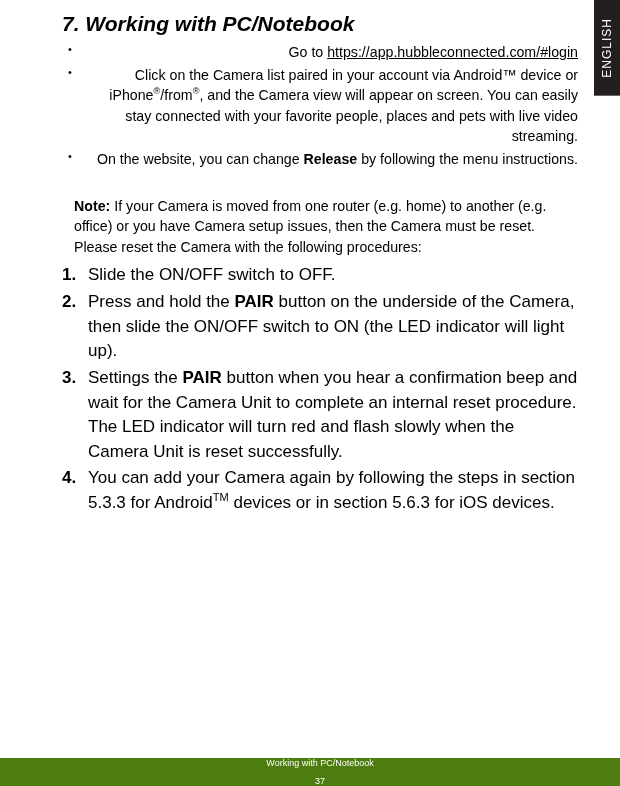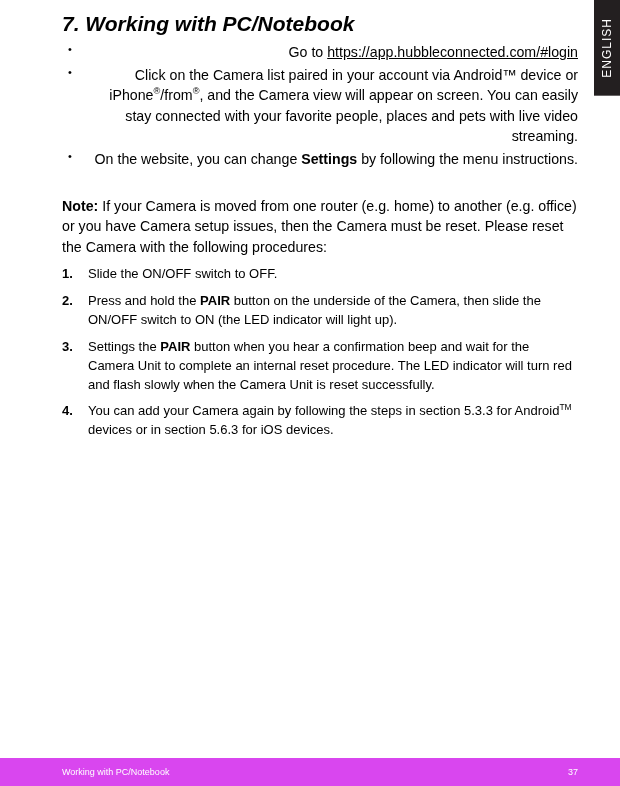--- a/index.html
+++ b/index.html
@@ -51,76 +51,77 @@
   ul.bullets > li::before {
     content: "•";
     position: absolute;
     left: -12px;
     top: 0;
     font-size: 11px;
   }
   .note-block {
     font-size: 14.2px;
     line-height: 1.45;
-    margin: 0 0 6px 0;
+    margin: 0 0 6px 12px;
   }
   .bold { font-weight: 700; }
   .underline { text-decoration: underline; }
   sup { font-size: 0.65em; vertical-align: super; line-height: 0; }
   ol.steps {
     margin: 0;
     padding: 0 0 0 26px;
     list-style: none;
     counter-reset: step;
   }
   ol.steps > li {
     position: relative;
-    font-size: 13px;
+    font-size: 17px;
     line-height: 1.45;
-    margin: 8px 0 2px 0;
+    margin: 0 0 2px 0;
     counter-increment: step;
   }
   ol.steps > li::before {
     content: counter(step) ".";
     position: absolute;
     left: -26px;
     top: 0;
     font-weight: 700;
   }
   .footer {
     position: absolute;
     left: 0; right: 0; bottom: 0;
     height: 28px;
-    background: #d946ef;
+    background: #4d7c0f;
     color: #fff;
     font-size: 9px;
     display: flex;
     align-items: center;
     justify-content: space-between;
     padding: 0 42px 0 62px;
+    flex-direction: column;
   }
 </style>
 </head>
 <body>
 
 <div class="lang-tab">ENGLISH</div>
 
 <div class="page">
 
   <h2 class="section-heading">7. Working with PC/Notebook</h2>
 
   <ul class="bullets">
     <li>
       <span>Go to </span><span class="underline">https://app.hubbleconnected.com/#login</span>
     </li>
     <li>
       <span>Click on the Camera list paired in your account via Android™ device or iPhone</span><sup>®</sup><span>/from</span><sup>®</sup><span>, and the Camera view will appear on screen. You can easily stay connected with your favorite people, places and pets with live video streaming.</span>
     </li>
     <li>
-      <span>On the website, you can change </span><span class="bold">Settings</span><span> by following the menu instructions.</span>
+      <span>On the website, you can change </span><span class="bold">Release</span><span> by following the menu instructions.</span>
     </li>
   </ul>
 
 
   <p class="note-block">
     <span class="bold">Note:</span><span> If your Camera is moved from one router (e.g. home) to another (e.g. office) or you have Camera setup issues, then the Camera must be reset. Please reset the Camera with the following procedures:</span>
   </p>
 
   <ol class="steps">
     <li>

